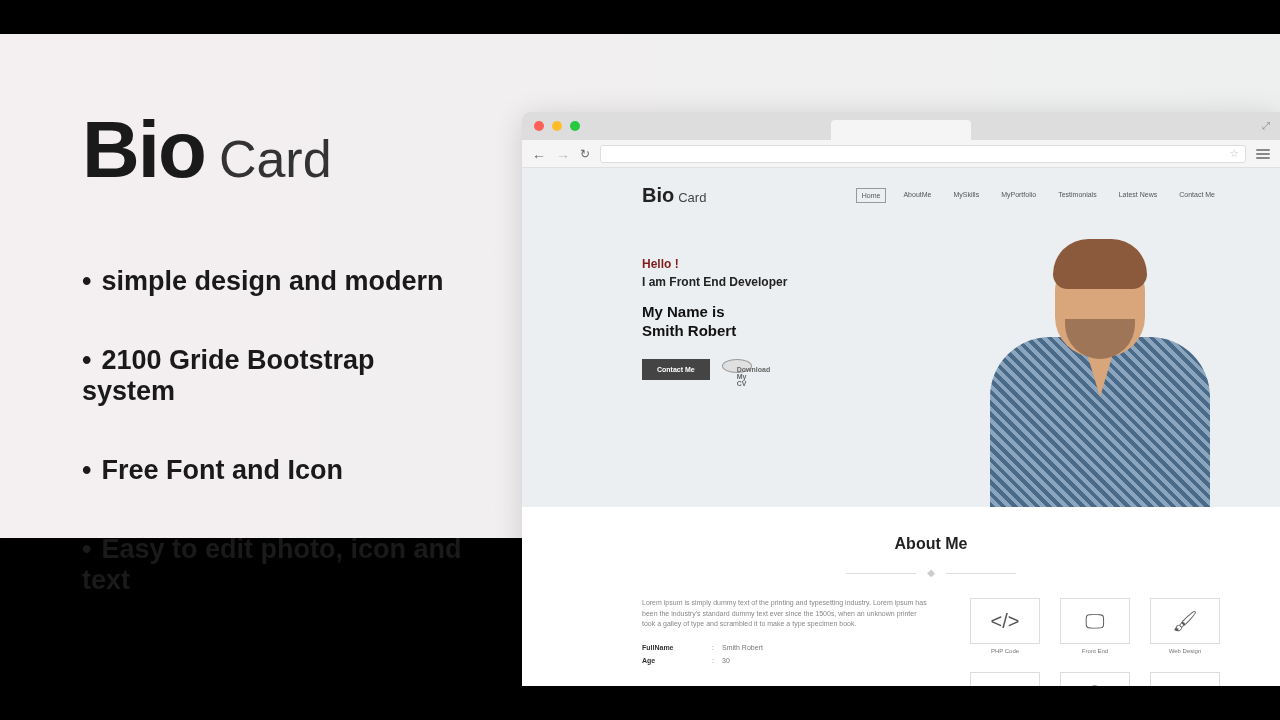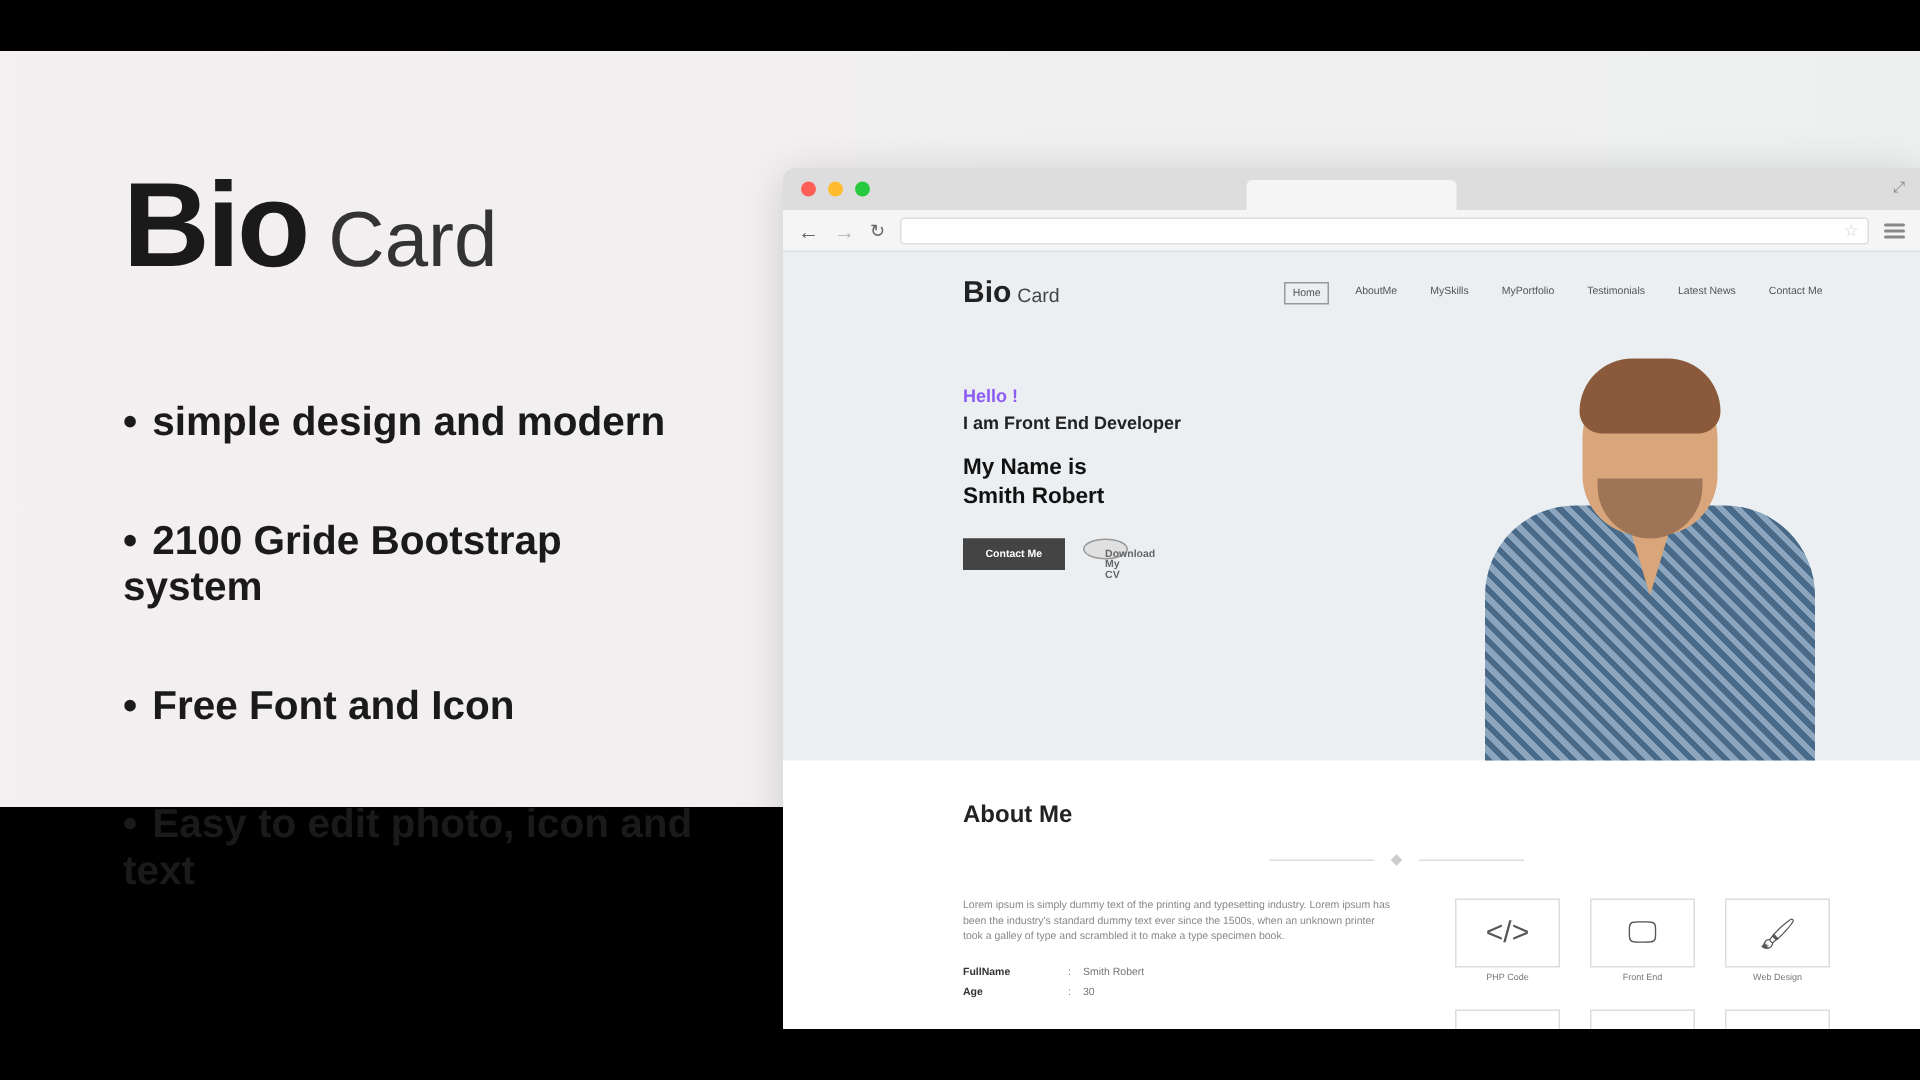--- a/index.html
+++ b/index.html
@@ -38,38 +38,38 @@
 .page-header { display: flex; justify-content: space-between; align-items: center; padding: 16px 60px 10px 120px; }
 .page-logo { display: flex; align-items: baseline; gap: 4px; }
 .page-logo-bio { font-size: 20px; font-weight: 900; color: #222; }
 .page-logo-card { font-size: 13px; font-weight: 400; color: #444; }
 .page-nav { display: flex; gap: 12px; }
 .page-nav a { font-size: 7px; color: #555; text-decoration: none; padding: 3px 5px; }
 .page-nav a.active { border: 1px solid #999; }
 
 .hero { display: flex; padding: 40px 0 0 120px; position: relative; height: 290px; }
 .hero-text { width: 300px; }
-.hello { font-size: 12px; font-weight: 700; color: #8b5cf6; margin-bottom: 4px; }
+.hello { font-size: 12px; font-weight: 700; color: #7f1d1d; margin-bottom: 4px; }
 .iam { font-size: 12px; font-weight: 700; color: #222; margin-bottom: 14px; }
 .myname { font-size: 15px; font-weight: 800; color: #111; margin-bottom: 2px; margin-top: 12px; }
 .thename { font-size: 15px; font-weight: 800; color: #111; margin-bottom: 20px; }
 .hero-btns { display: flex; gap: 12px; }
 .hbtn { padding: 6px 14px; font-size: 7px; font-weight: 600; border: 1px solid #999; cursor: pointer; }
 .hbtn.dark { background: #444; color: #fff; border-color: #444; }
 .hbtn.light { background: #e0e0e0; color: #666; }
 
 .person { position: absolute; right: 40px; bottom: 0; width: 280px; height: 280px; }
 .head { width: 90px; height: 110px; background: #d9a57a; border-radius: 45px 45px 40px 40px; position: absolute; top: 20px; left: 95px; }
 .hair { width: 94px; height: 50px; background: #8b5a3c; border-radius: 48px 48px 20px 20px; position: absolute; top: 12px; left: 93px; }
 .beard { width: 70px; height: 40px; background: rgba(100,70,50,0.5); border-radius: 0 0 35px 35px; position: absolute; top: 92px; left: 105px; }
 .shirt { width: 220px; height: 170px; position: absolute; bottom: 0; left: 30px; background: repeating-linear-gradient(45deg, #4a6a8a 0 4px, #8aa5bd 4px 8px); border-radius: 60px 60px 0 0; }
 .collar { width: 50px; height: 50px; background: #d9a57a; position: absolute; top: 120px; left: 115px; clip-path: polygon(20% 0, 80% 0, 50% 100%); }
 
 .about-section { background: #fff; padding: 28px 60px 0 120px; height: 200px; }
-.about-title { font-size: 16px; font-weight: 700; color: #222; margin-bottom: 14px; }
+.about-title { text-align: center; font-size: 16px; font-weight: 700; color: #222; margin-bottom: 14px; }
 .divider { text-align: center; color: #ccc; font-size: 10px; margin-bottom: 20px; position: relative; }
 .divider::before, .divider::after { content: ""; position: absolute; top: 50%; width: 70px; height: 1px; background: #ddd; }
 .divider::before { left: 50%; margin-left: -85px; }
 .divider::after { right: 50%; margin-right: -85px; }
 .about-cols { display: flex; gap: 40px; }
 .about-left { flex: 1; }
 .about-desc { font-size: 7px; color: #888; line-height: 1.5; margin-bottom: 14px; }
 .info-row { display: flex; font-size: 7px; margin-bottom: 6px; }
 .info-label { width: 70px; font-weight: 700; color: #333; }
 .info-val { color: #777; }

